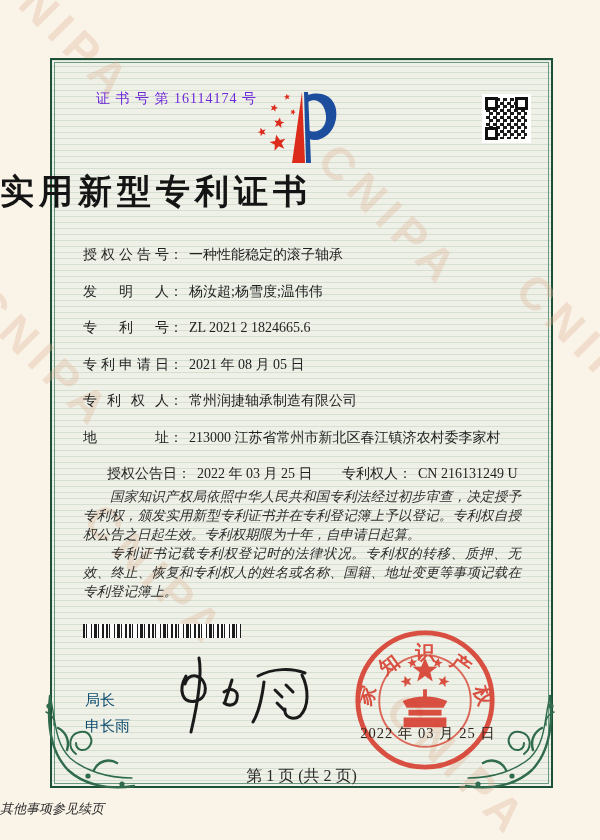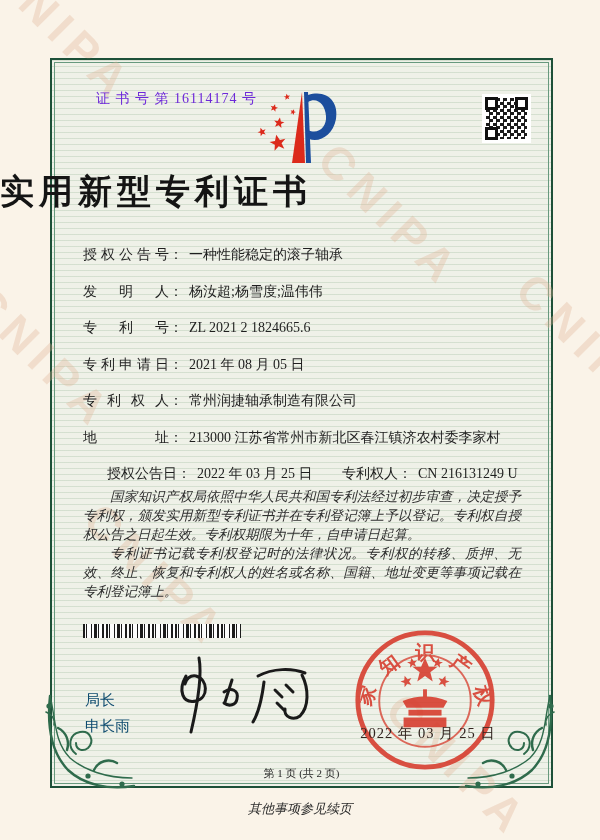--- a/index.html
+++ b/index.html
@@ -73,24 +73,24 @@
   }
   .signer { position:absolute; left:85px; top:687px; font-size:15px; line-height:26px; color:#0c4a6e; }
   .signature { position:absolute; left:158px; top:652px; }
   .seal { position:absolute; left:352px; top:627px; width:146px; height:146px; }
   .seal-date {
     position:absolute; left:358px; top:724px; width:140px; text-align:center;
     font-size:14.5px; letter-spacing:1px; color:#31241f; white-space:nowrap;
   }
   .page-num {
     position:absolute; left:50px; top:766px; width:503px; text-align:center;
-    font-size:11px; color:#2a2a2a;
+    font-size:16px; color:#2a2a2a;
   }
   .cont-note {
-    position:absolute; left:0; top:800px; width:100%; text-align:center;
+    position:absolute; left:0; top:800px; width:100%; 
     font-size:13px; font-style:italic; color:#2d2d2d;
   }
 </style>
 </head>
 <body>
 
 <div class="page">
 
   <div class="frame">
     <div class="frame-inner"></div>

